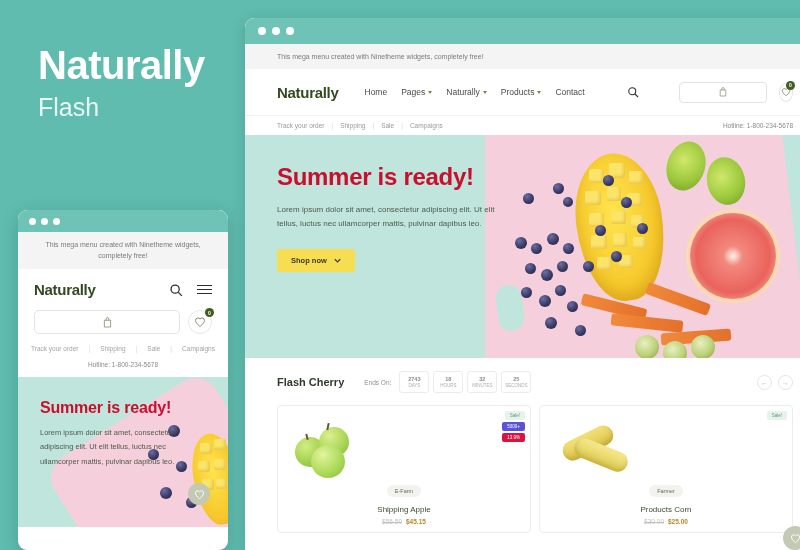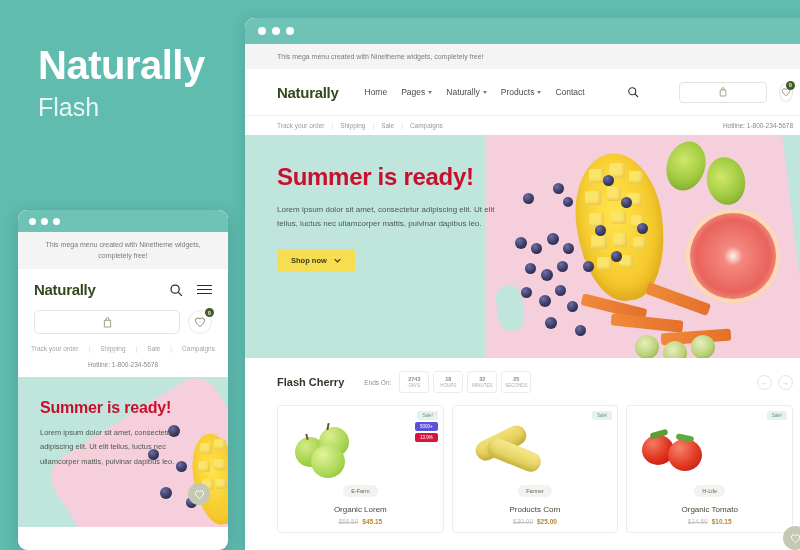--- a/index.html
+++ b/index.html
@@ -368,21 +368,21 @@
           <span class="tag-red">13.9%</span>
         </div>
         <div class="pimg">
           <div style="position:absolute;left:10px;top:18px;width:30px;height:30px;border-radius:50%;background:radial-gradient(circle at 35% 30%,#d3ec84,#9fd04a 60%,#79ad2c);"></div>
           <div style="position:absolute;left:34px;top:8px;width:30px;height:30px;border-radius:50%;background:radial-gradient(circle at 35% 30%,#dcf08f,#a6d452 60%,#7fb430);"></div>
           <div style="position:absolute;left:26px;top:26px;width:34px;height:33px;border-radius:50%;background:radial-gradient(circle at 35% 30%,#e2f49b,#aad857 60%,#82b832);"></div>
           <div style="position:absolute;left:42px;top:4px;width:1.6px;height:7px;background:#6b5536;transform:rotate(12deg);"></div>
           <div style="position:absolute;left:21px;top:15px;width:1.6px;height:6px;background:#6b5536;transform:rotate(-14deg);"></div>
         </div>
         <div class="pbrand">E-Farm</div>
-        <div class="pname">Organic Lorem</div>
+        <div class="pname">Shipping Apple</div>
         <div class="pprice">
           <s>$55.50</s><b>$45.15</b>
         </div>
       </div>
 
       <div class="pcard">
         <div class="ptags">
           <span class="tag-sale">Sale!</span>
         </div>
         <div class="pimg">
@@ -391,36 +391,20 @@
         </div>
         <div class="pbrand">Farmer</div>
         <div class="pname">Products Corn</div>
         <div class="pprice">
           <s>$30.00</s><b>$25.00</b>
         </div>
       </div>
 
 
 
-      <div class="pcard">
-        <div class="ptags">
-          <span class="tag-sale">Sale!</span>
-        </div>
-        <div class="pimg">
-          <div style="position:absolute;left:8px;top:16px;width:32px;height:30px;border-radius:50%;background:radial-gradient(circle at 34% 28%,#f57a60,#e0301c 55%,#a81410);"></div>
-          <div style="position:absolute;left:34px;top:20px;width:34px;height:32px;border-radius:50%;background:radial-gradient(circle at 34% 28%,#f6846a,#e33a22 55%,#ab1712);"></div>
-          <div style="position:absolute;left:16px;top:12px;width:18px;height:6px;border-radius:3px;background:#5c9d36;transform:rotate(-16deg);"></div>
-          <div style="position:absolute;left:42px;top:16px;width:18px;height:6px;border-radius:3px;background:#63a83c;transform:rotate(12deg);"></div>
-        </div>
-        <div class="pbrand">H-Life</div>
-        <div class="pname">Organic Tomato</div>
-        <div class="pprice">
-          <s>$14.50</s><b>$10.15</b>
-        </div>
-      </div>
     </div>
 
     <div class="fab">
       <svg width="11" height="11" viewBox="0 0 24 24" fill="none" stroke="#ffffff" stroke-width="2">
         <path d="M12 21C12 21 3 14.5 3 8.8A5 5 0 0112 6a5 5 0 019 2.8C21 14.5 12 21 12 21z"></path>
       </svg>
     </div>
   </div>
 
   <div class="window mob">

